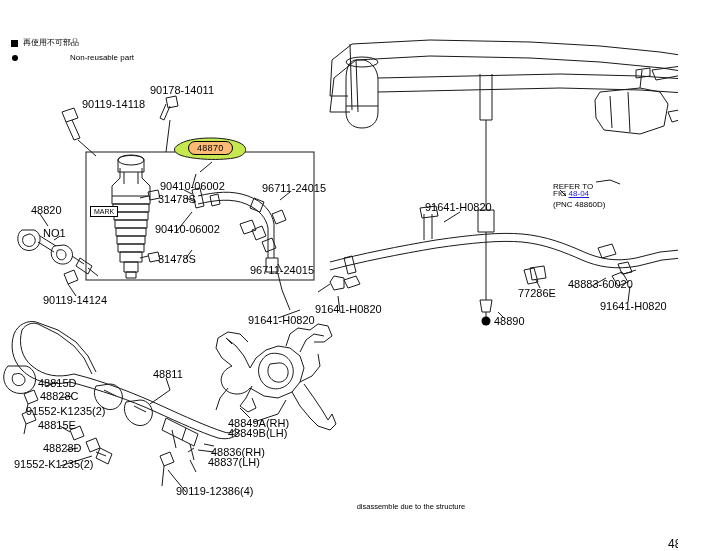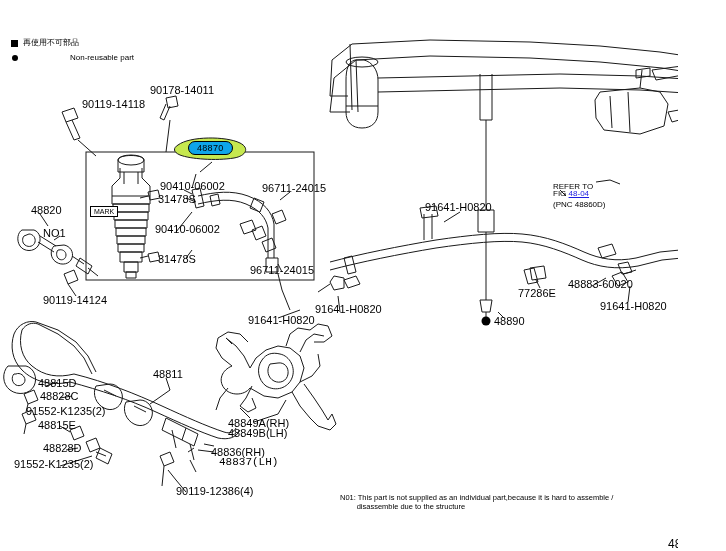--- a/index.html
+++ b/index.html
@@ -45,21 +45,21 @@
   }
   .legend-dot {
     position: absolute;
     width: 6px;
     height: 6px;
     border-radius: 50%;
     background: #000000;
   }
   .hl-badge {
     position: absolute;
-    background: #0ea5e9;
+    background: #fdba74;
     border: 1px solid #000000;
     border-radius: 9px;
     padding: 1px 8px;
     font-size: 9px;
     font-family: "Liberation Sans", sans-serif;
     color: #000000;
     letter-spacing: 0.3px;
   }
   .ref-link {
     color: #1a1ae0;
@@ -338,28 +338,27 @@
 
   <div class="lbl code" style="left:38px;  top:379px;">48815D</div>
   <div class="lbl code" style="left:40px;  top:392px;">48828C</div>
   <div class="lbl code" style="left:26px;  top:407px;">91552-K1235(2)</div>
   <div class="lbl code" style="left:38px;  top:421px;">48815E</div>
   <div class="lbl code" style="left:43px;  top:444px;">48828D</div>
   <div class="lbl code" style="left:14px;  top:460px;">91552-K1235(2)</div>
   <div class="lbl code" style="left:153px; top:370px;">48811</div>
   <div class="lbl code" style="left:142px; top:487px;margin-left:34px;">90119-12386(4)</div>
   <div class="lbl code" style="left:211px; top:448px;">48836(RH)</div>
-  <div class="lbl code" style="left:219px; top:458px;font-family:Liberation Mono, monospace;">48837(LH)</div>
+  <div class="lbl code" style="left:208px; top:458px;">48837(LH)</div>
   <div class="lbl code" style="left:228px; top:419px;">48849A(RH)</div>
   <div class="lbl code" style="left:228px; top:429px;">48849B(LH)</div>
 
   <div style="position:absolute; left:553px; top:178px;">
     <div class="lbl" style="position:relative; left:0; top:4px;">REFER TO</div>
     <div class="lbl" style="position:relative; left:0; top:2px;"><span>FIG </span><span class="ref-link">48-04</span></div>
     <div class="lbl" style="position:relative; left:0; top:4px;">(PNC 48860D)</div>
   </div>
 
-  <div class="note-block" style="left:340px; top:493px;">N01: This part is not supplied as an individual part,because it is hard to assemble /</div>
   <div class="note-block" style="left:340px; top:502px;">        disassemble due to the structure</div>
 
   <div class="diagram-id" style="left:668px; top:537px;">484192B</div>
 
 </div>
 
 </body></html>

